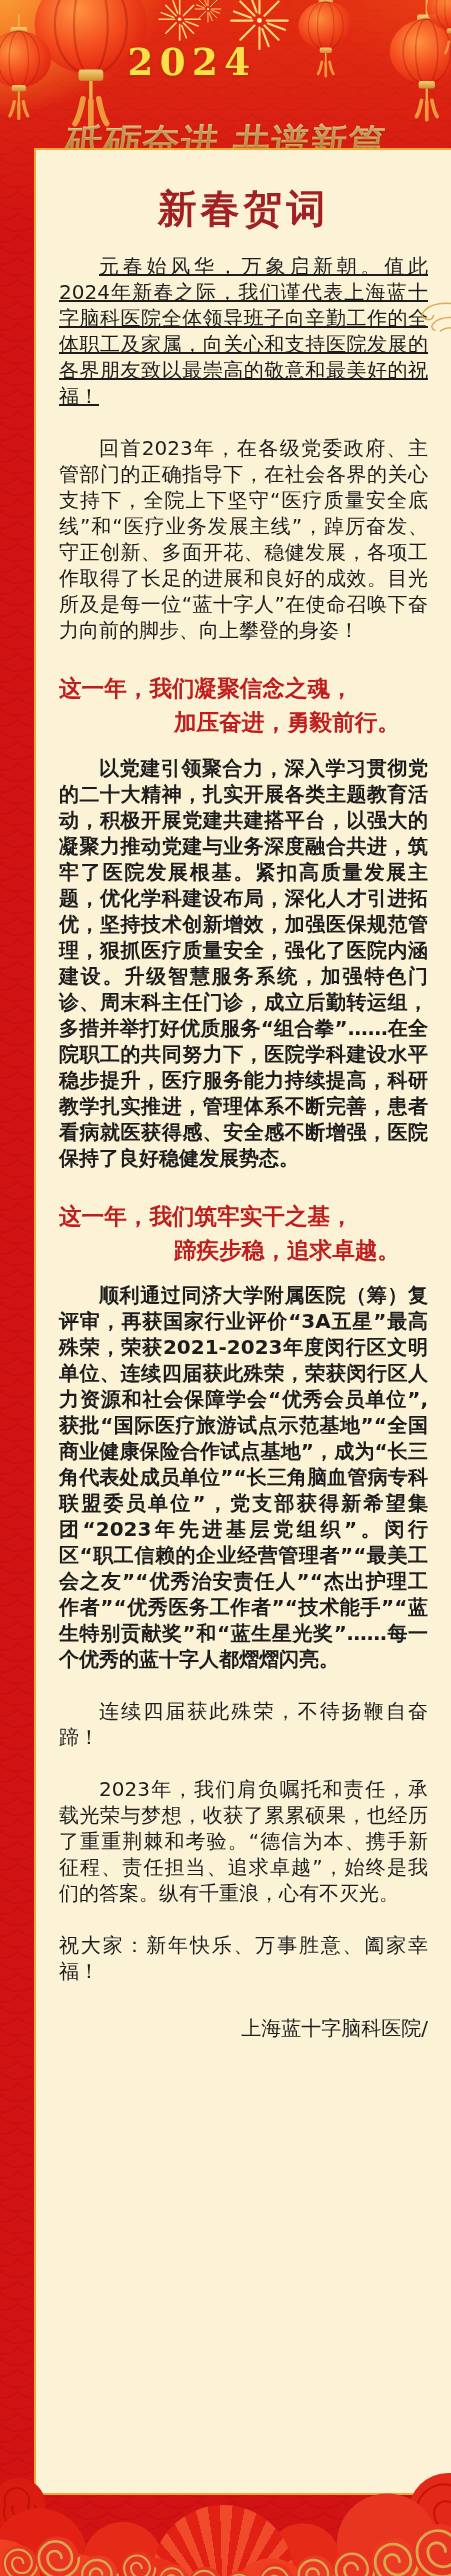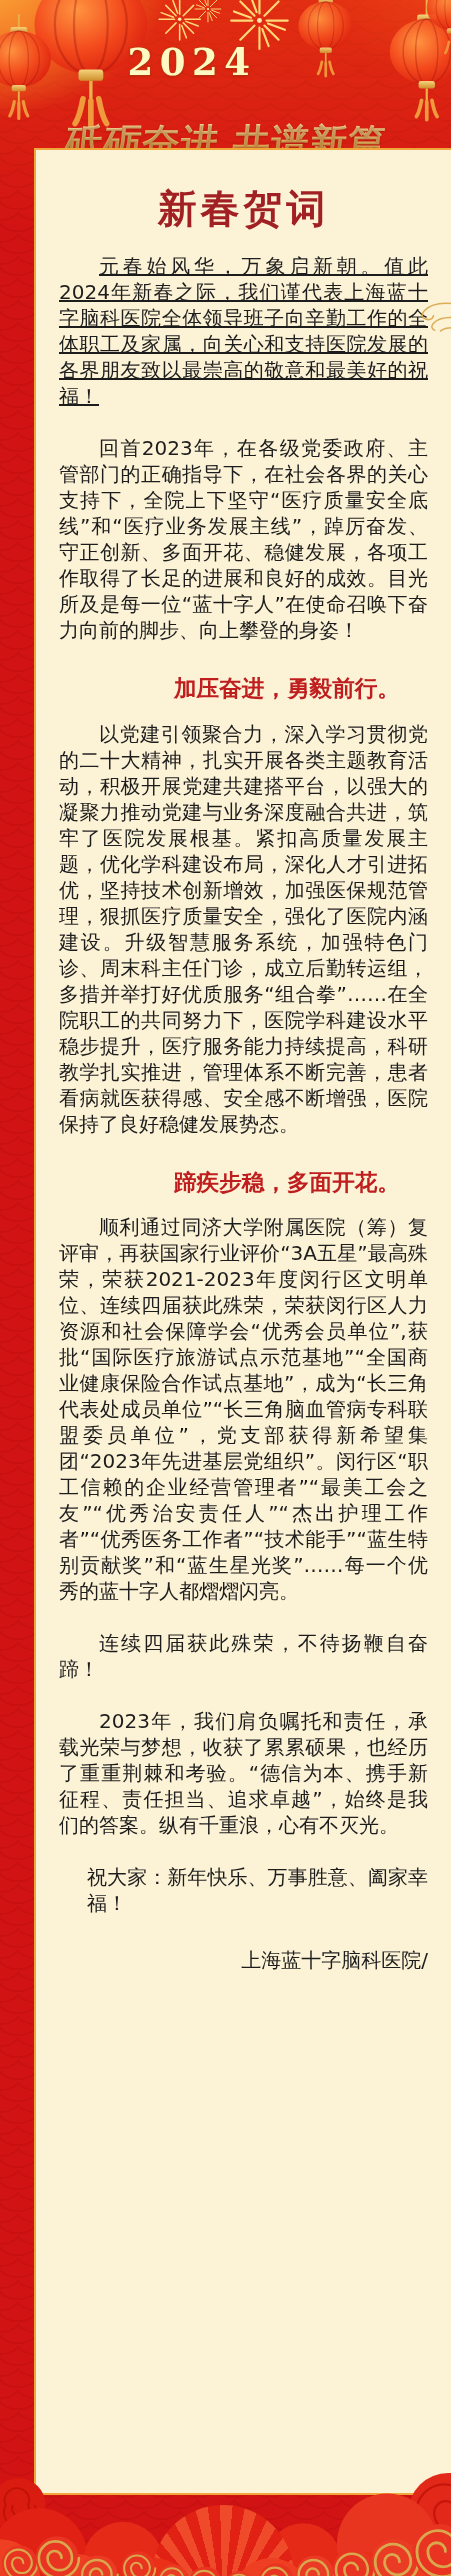--- a/index.html
+++ b/index.html
@@ -14,45 +14,45 @@
     font-family:"DejaVu Sans","Liberation Sans",sans-serif;
   }
   .header{position:absolute;left:0;top:0;width:452px;height:271px;
     background:
       radial-gradient(271px 207px at -19.4px -26px, rgba(255,186,64,.95), rgba(255,150,40,.55) 45%, rgba(255,150,40,0) 70%),
       radial-gradient(232px 168px at 105% -10%, rgba(255,110,30,.35), rgba(255,110,30,0) 70%),
       linear-gradient(180deg, rgba(242,74,16,.50), rgba(210,19,19,0) 85%);
   }
   .year{position:absolute;left:0;top:40px;width:384px;text-align:center;
     font-family:"DejaVu Serif","Liberation Serif",serif;
-    font-weight:bold;font-size:37px;letter-spacing:6.5px;color:#fef9c3;
+    font-weight:bold;font-size:37px;letter-spacing:6.5px;color:#fde047;
     text-shadow:0 0 1.3px #b06a10, 0 1.3px 2.6px rgba(120,40,0,.55);
   }
   .slogan{position:absolute;left:0;top:118px;width:452px;text-align:center;
     font-weight:bold;font-size:37px;letter-spacing:1.3px;
     transform:skewX(-6deg);
     background:linear-gradient(180deg,#f8e5a6 8%,#e8bf62 55%,#c9953a 100%);
     -webkit-background-clip:text;background-clip:text;color:transparent;
     text-shadow:0 1.3px 1.9px rgba(110,30,0,.35);
     font-family:"DejaVu Serif","Liberation Serif",serif;
   }
   .card{position:absolute;left:34px;top:148px;width:419px;height:2347px;
     box-sizing:border-box;background:#fcf2d6;border:2.6px solid #f0a73c;
     padding:37px 23px 0 23px;overflow:hidden;}
   .card-title{margin:0 0 23px 0;text-align:center;color:#a12023;
     font-family:"DejaVu Serif","Liberation Serif",serif;
     font-weight:bold;font-size:39px;line-height:43px;letter-spacing:3.9px;}
   .body-p{margin:26px 0 0 0;font-size:20px;line-height:26px;color:#1d1d1d;
     text-indent:2em;text-align:justify;}
   .body-p.first{margin-top:0;text-decoration:underline;}
-  .body-p.no-indent{text-indent:0;margin-left:28px;}
+  .body-p.no-indent{text-indent:0;}
   .sec-head{margin:28px 0 15.5px 0;color:#bf1e1e;font-weight:bold;
     font-size:22.6px;line-height:34px;}
   .sec-head .l2{margin-left:115px;}
-  .sec-head + .body-p{margin-top:0;}
+  .sec-head + .body-p{margin-top:0;font-weight:bold;}
   .sig{margin-top:31px;text-align:right;font-size:20px;line-height:26px;color:#1d1d1d;}
   .lanterns,.bursts{position:absolute;pointer-events:none;}
   .fan{position:absolute;left:152px;bottom:-40px;width:142px;height:111px;
     border-radius:71px 71px 0 0;z-index:2;
     background:repeating-conic-gradient(from -86deg at 50% 100%, #e02113 0deg 6.5deg, #ef4a2a 6.5deg 13deg);}
   .cloud-band{position:absolute;left:0;bottom:0;z-index:3;}
   .back-mounds{position:absolute;left:0;bottom:0;z-index:1;}
   .wisp{position:absolute;right:0;top:298px;z-index:1;}
 </style>
 </head>
@@ -139,27 +139,29 @@
   </g>
 </svg>
 
 <div class="card">
   <h1 class="card-title">新春贺词</h1>
 
   <p class="body-p first">元春始风华，万象启新朝。值此2024年新春之际，我们谨代表上海蓝十字脑科医院全体领导班子向辛勤工作的全体职工及家属，向关心和支持医院发展的各界朋友致以最崇高的敬意和最美好的祝福！</p>
   <p class="body-p">回首2023年，在各级党委政府、主管部门的正确指导下，在社会各界的关心支持下，全院上下坚守“医疗质量安全底线”和“医疗业务发展主线”，踔厉奋发、守正创新、多面开花、稳健发展，各项工作取得了长足的进展和良好的成效。目光所及是每一位“蓝十字人”在使命召唤下奋力向前的脚步、向上攀登的身姿！</p>
 
   <div class="sec-head">
+    <div class="l1">这一年，我们凝聚信念之魂，</div>
     <div class="l2">加压奋进，勇毅前行。</div>
   </div>
 
   <p class="body-p">以党建引领聚合力，深入学习贯彻党的二十大精神，扎实开展各类主题教育活动，积极开展党建共建搭平台，以强大的凝聚力推动党建与业务深度融合共进，筑牢了医院发展根基。紧扣高质量发展主题，优化学科建设布局，深化人才引进拓优，坚持技术创新增效，加强医保规范管理，狠抓医疗质量安全，强化了医院内涵建设。升级智慧服务系统，加强特色门诊、周末科主任门诊，成立后勤转运组，多措并举打好优质服务“组合拳”……在全院职工的共同努力下，医院学科建设水平稳步提升，医疗服务能力持续提高，科研教学扎实推进，管理体系不断完善，患者看病就医获得感、安全感不断增强，医院保持了良好稳健发展势态。</p>
 
   <div class="sec-head">
-    <div class="l2">蹄疾步稳，多面开花。</div>
+    <div class="l1">这一年，我们筑牢实干之基，</div>
+    <div class="l2">蹄疾步稳，追求卓越。</div>
   </div>
 
   <p class="body-p">顺利通过同济大学附属医院（筹）复评审，再获国家行业评价“3A五星”最高殊荣，荣获2021-2023年度闵行区文明单位、连续四届获此殊荣，荣获闵行区人力资源和社会保障学会“优秀会员单位”,获批“国际医疗旅游试点示范基地”“全国商业健康保险合作试点基地”，成为“长三角代表处成员单位”“长三角脑血管病专科联盟委员单位”，党支部获得新希望集团“2023年先进基层党组织”。闵行区“职工信赖的企业经营管理者”“最美工会之友”“优秀治安责任人”“杰出护理工作者”“优秀医务工作者”“技术能手”“蓝生特别贡献奖”和“蓝生星光奖”……每一个优秀的蓝十字人都熠熠闪亮。</p>
   <p class="body-p">连续四届获此殊荣，不待扬鞭自奋蹄！</p>
   <p class="body-p">2023年，我们肩负嘱托和责任，承载光荣与梦想，收获了累累硕果，也经历了重重荆棘和考验。“德信为本、携手新征程、责任担当、追求卓越”，始终是我们的答案。纵有千重浪，心有不灭光。</p>
   <p class="body-p no-indent">祝大家：新年快乐、万事胜意、阖家幸福！</p>
 
   <div class="sig">
     <div>上海蓝十字脑科医院/</div>
 

